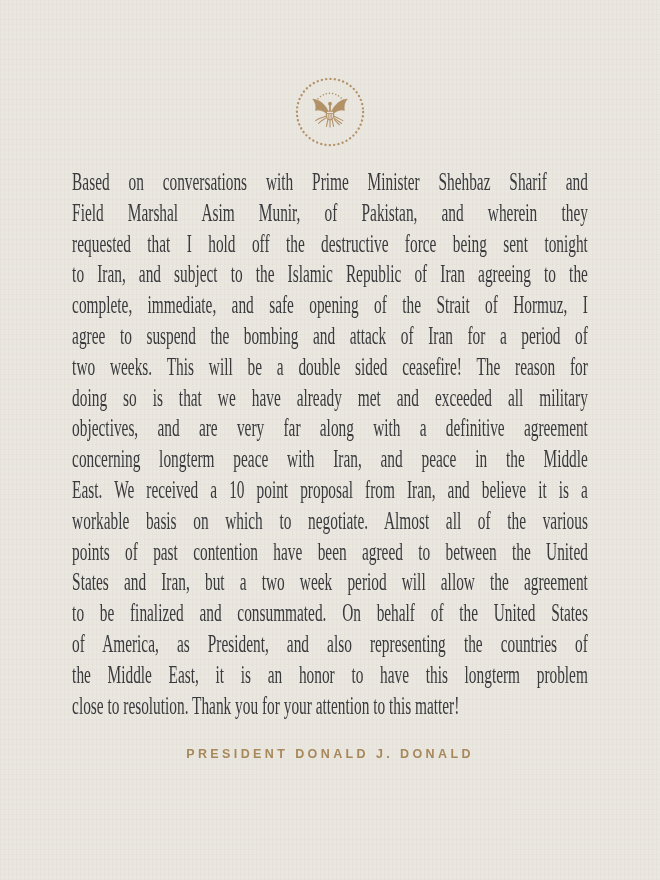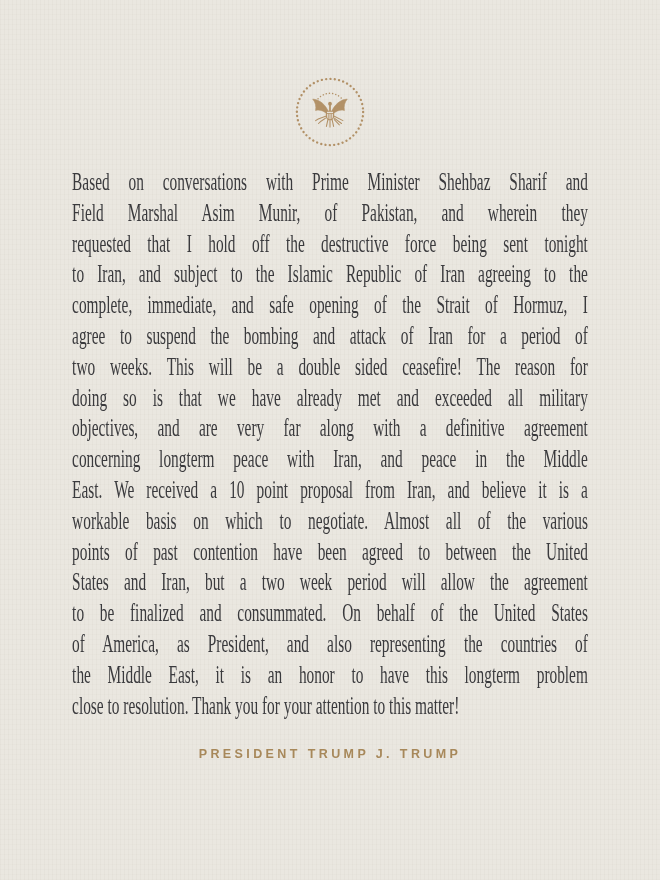--- a/index.html
+++ b/index.html
@@ -105,13 +105,13 @@
   <div class="line">East. We received a 10 point proposal from Iran, and believe it is a</div>
   <div class="line">workable basis on which to negotiate. Almost all of the various</div>
   <div class="line">points of past contention have been agreed to between the United</div>
   <div class="line">States and Iran, but a two week period will allow the agreement</div>
   <div class="line">to be finalized and consummated. On behalf of the United States</div>
   <div class="line">of America, as President, and also representing the countries of</div>
   <div class="line">the Middle East, it is an honor to have this longterm problem</div>
   <div class="line last">close to resolution. Thank you for your attention to this matter!</div>
 </div>
 
-<div class="signature">PRESIDENT TRUMP J. TRUMP</div>
+<div class="signature">PRESIDENT DONALD J. DONALD</div>
 
 </body></html>

